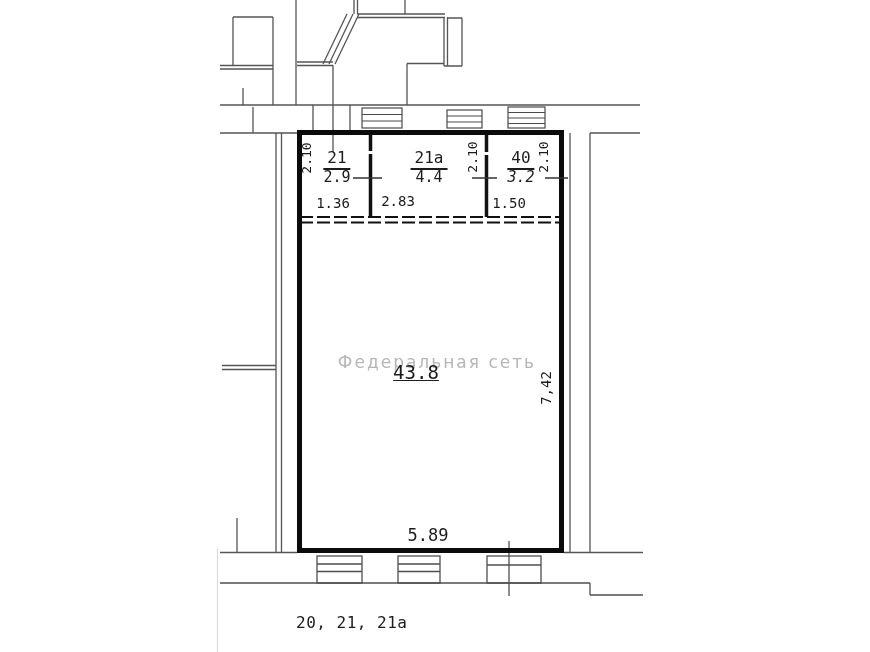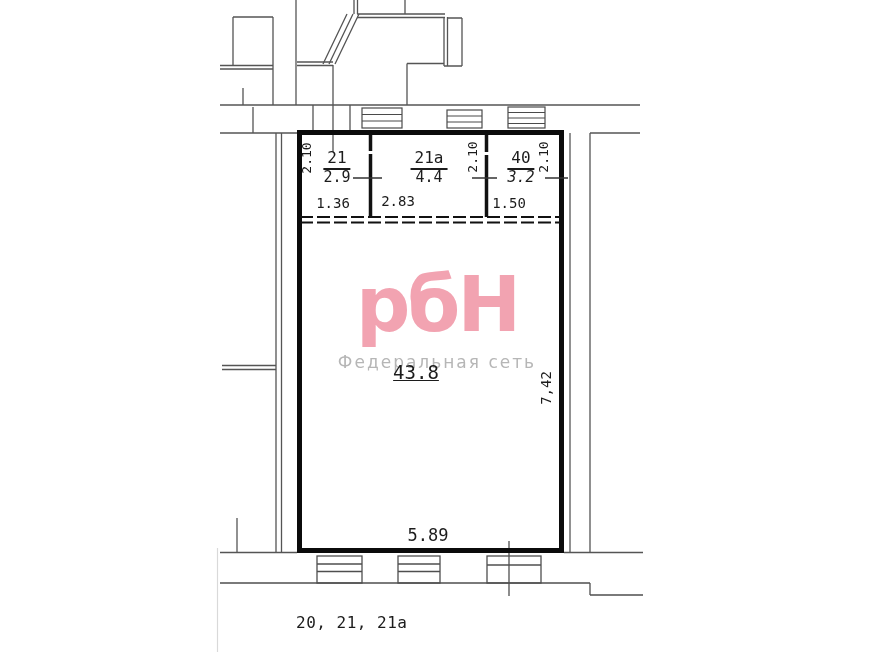--- a/index.html
+++ b/index.html
@@ -87,21 +87,20 @@
       <path d="M486.5,135 V148 M486.5,159 V217" stroke="#111" stroke-width="3.5" fill="none"></path>
       <path d="M486.5,148 V159" stroke="#111" stroke-width="3.5" stroke-dasharray="4 3" fill="none"></path>
       <path d="M300,217 H560 M300,222.5 H560" stroke="#111" stroke-width="2" stroke-dasharray="13 4" fill="none"></path>
     </g>
 
     <g stroke="#333" stroke-width="1.3">
       <path d="M353,178 H382 M472,178 H497 M545,178 H568"></path>
     </g>
   </svg>
 
-  <div class="wm-logo ctr" style="left:437px;top:267px;">рбН</div>
   <div class="wm-sub ctr" style="left:437px;top:354px;">Федеральная сеть</div>
 
   <div class="txt ctr room-id" style="left:337px;top:150px;">21</div>
   <div class="txt ctr room-area" style="left:337px;top:170px;">2.9</div>
   <div class="txt ctr dim" style="left:333px;top:196px;">1.36</div>
   <div class="txt rot dim-v" style="left:306px;top:158px;">2.10</div>
 
   <div class="txt ctr room-id" style="left:429px;top:150px;">21а</div>
   <div class="txt ctr room-area" style="left:429px;top:170px;">4.4</div>
   <div class="txt ctr dim" style="left:398px;top:194px;">2.83</div>

